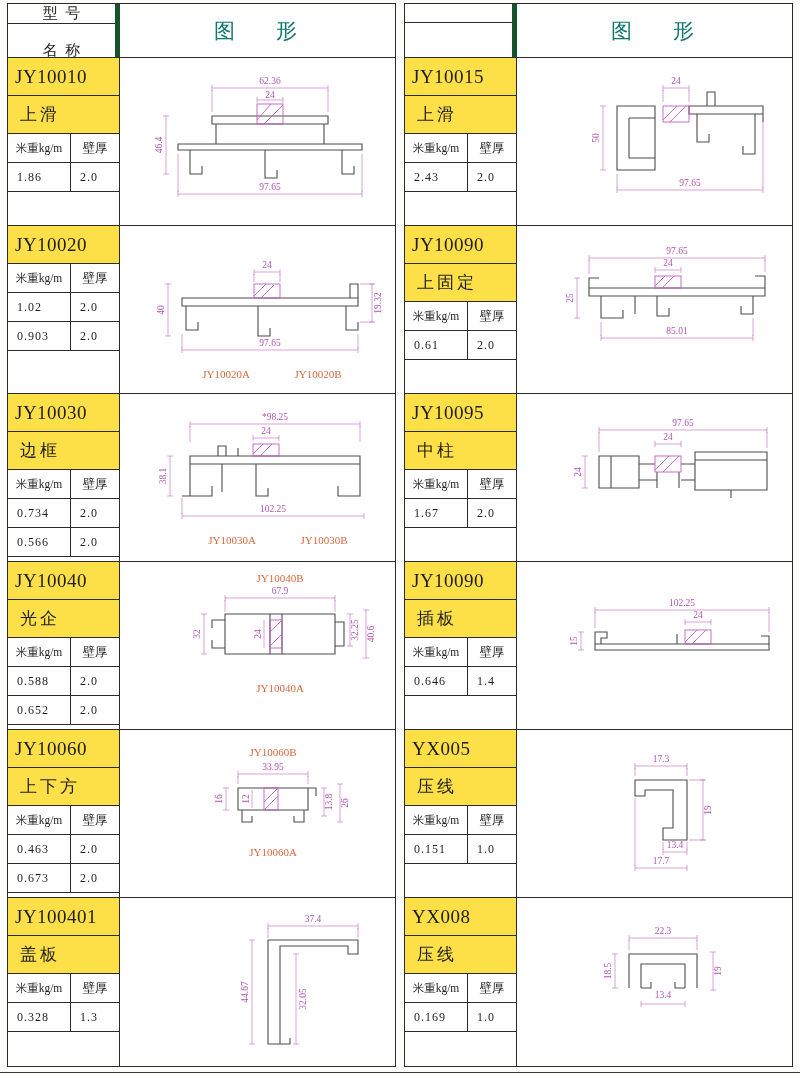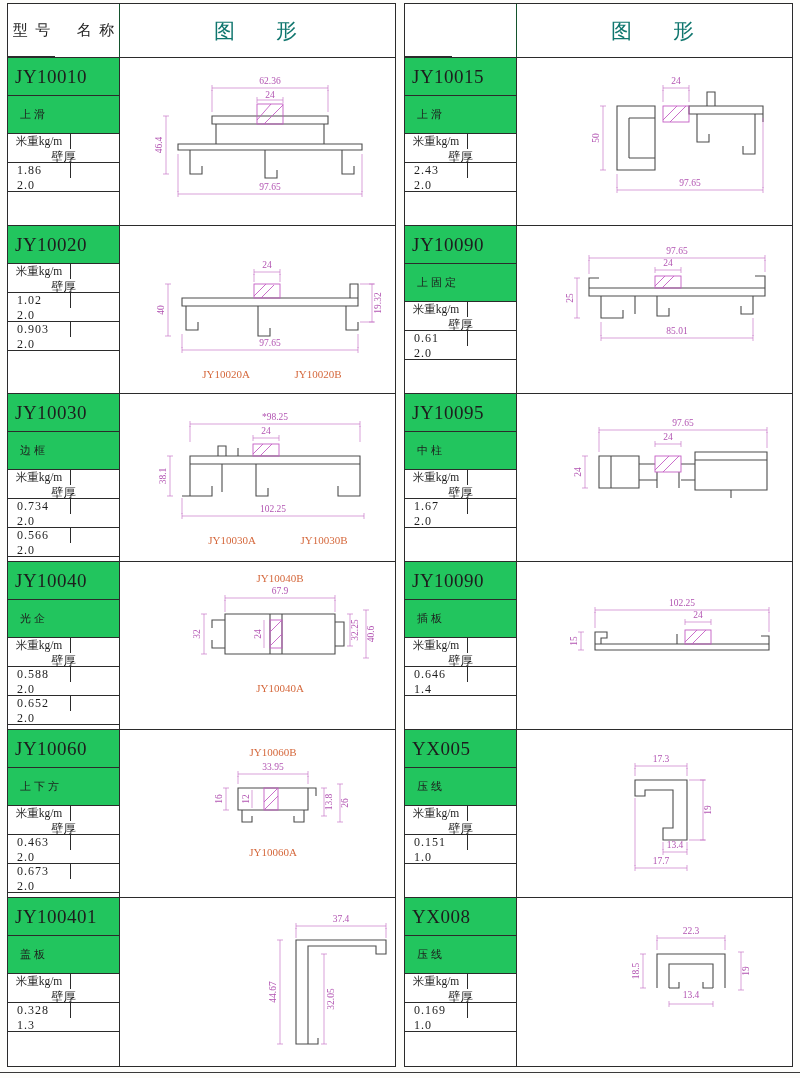--- a/index.html
+++ b/index.html
@@ -8,33 +8,33 @@
     background:#fdfdfb;
     font-family:"Liberation Serif", serif;
     position:relative;
     color:#1d1d1d;
   }
   .half { position:absolute; top:3px; width:389px; height:1064px; border:1px solid #2b2b2b; background:#fff; }
   .half.left  { left:7px; }
   .half.right { left:404px; }
 
   .header-row { height:54px; display:flex; border-bottom:1px solid #2b2b2b; }
-  .header-label { width:112px; border-right:1px solid #14532d; display:flex; flex-direction:row;gap:17px; }
+  .header-label { width:112px; border-right:5px solid #14532d; display:flex; flex-direction:column;gap:17px; }
   .hcell { flex:1; display:flex; align-items:center; justify-content:center; font-size:15px; white-space:pre; }
   .hcell.top { border-bottom:1px solid #2b2b2b; }
   .header-graphic { flex:1; display:flex; align-items:center; justify-content:center;
     font-size:21px; color:#0f766e; white-space:pre; letter-spacing:4px; }
 
   .section { height:168px; display:flex; border-bottom:1px solid #2b2b2b; }
-  .section:last-child { border-bottom:none;gap:28px; }
+  .section:last-child { border-bottom:none; }
   .labels { width:112px; border-right:1px solid #2b2b2b; display:flex; flex-direction:column; }
-  .cell { border-bottom:1px solid #2b2b2b; display:flex; align-items:center; background:#22c55e; }
+  .cell { border-bottom:1px solid #2b2b2b; display:flex; align-items:center; background:#fde047; }
   .cell.model { height:38px; font-size:19px; padding-left:7px; letter-spacing:0.5px; }
-  .cell.name  { height:38px; font-size:11px; padding-left:12px; letter-spacing:3px; }
-  .subrow { height:29px; border-bottom:1px solid #2b2b2b; display:flex;flex-direction:column; }
+  .cell.name  { height:38px; font-size:17px; padding-left:12px; letter-spacing:3px; }
+  .subrow { height:29px; border-bottom:1px solid #2b2b2b; display:flex; }
   .wcell { width:63px; border-right:1px solid #2b2b2b; display:flex; align-items:center; justify-content:center; font-size:11.5px; }
   .tcell { flex:1; display:flex; align-items:center; justify-content:center; font-size:12.5px; }
   .subrow.values .wcell, .subrow.values .tcell { justify-content:flex-start; padding-left:9px; font-size:12px; letter-spacing:1px; }
   .filler { flex:1; }
   .diagram { flex:1; position:relative; overflow:hidden; }
   .diagram svg { display:block; }
 
   .pr { fill:none; stroke:#4d4d4d; stroke-width:1.1; stroke-linejoin:miter; }
   .hb { fill:none; stroke:#c45ec4; stroke-width:0.9; }
   .dl { fill:none; stroke:#c879c8; stroke-width:0.7; }

